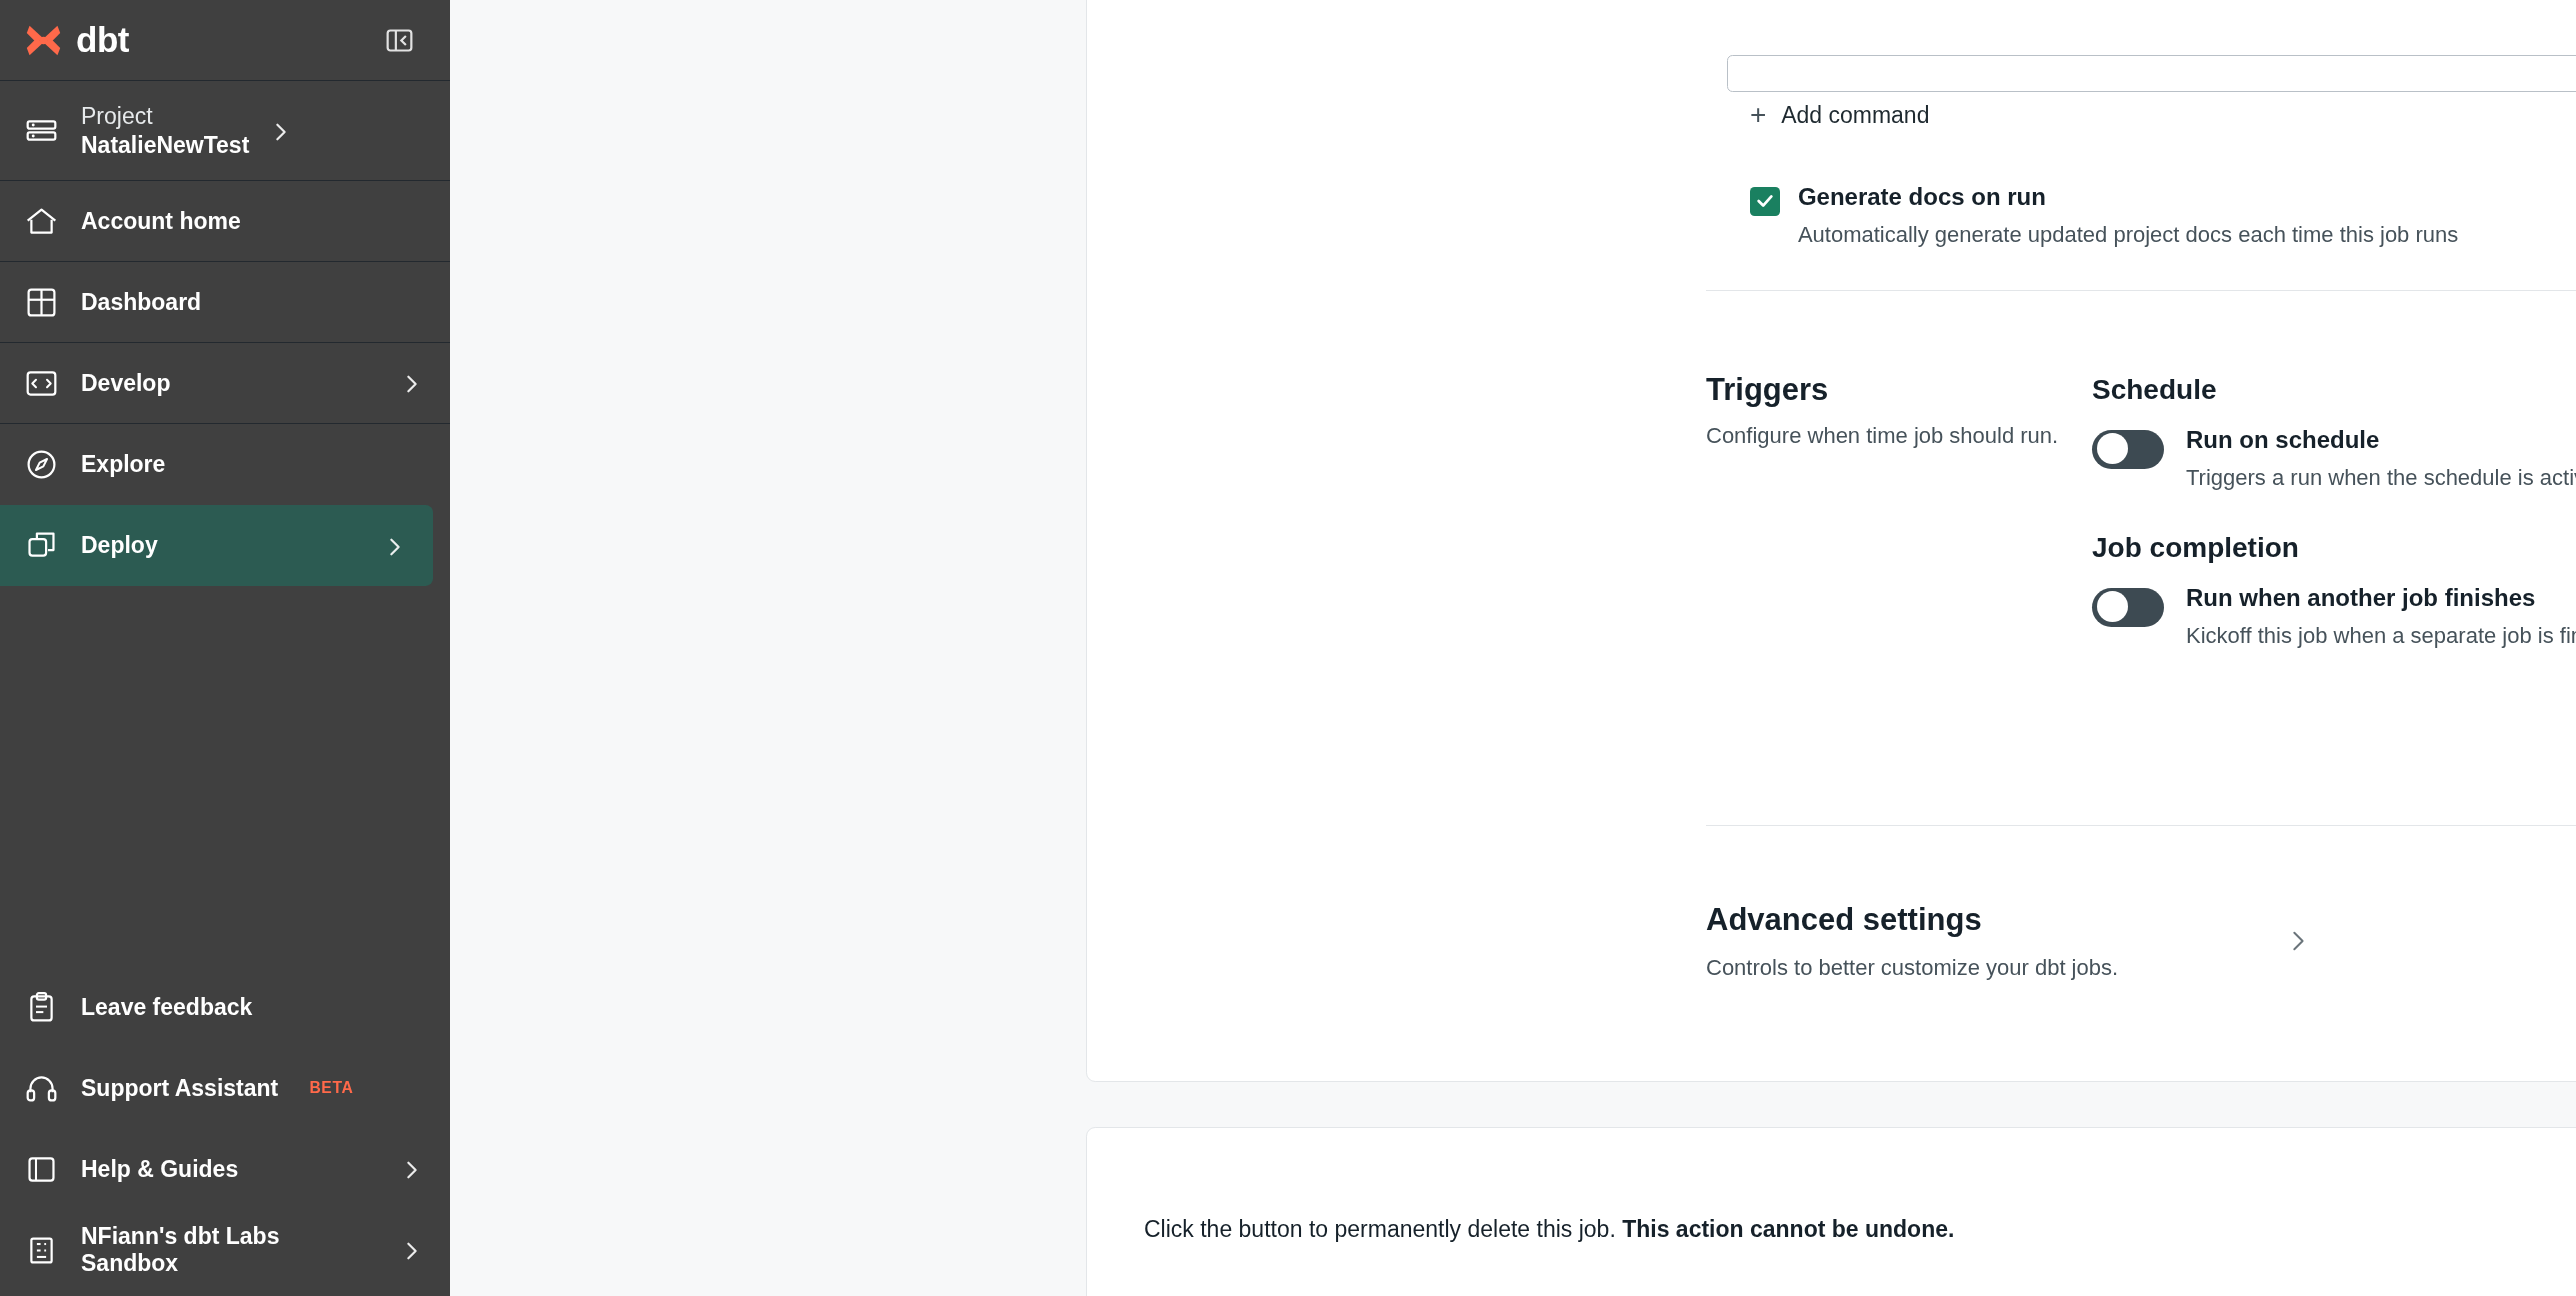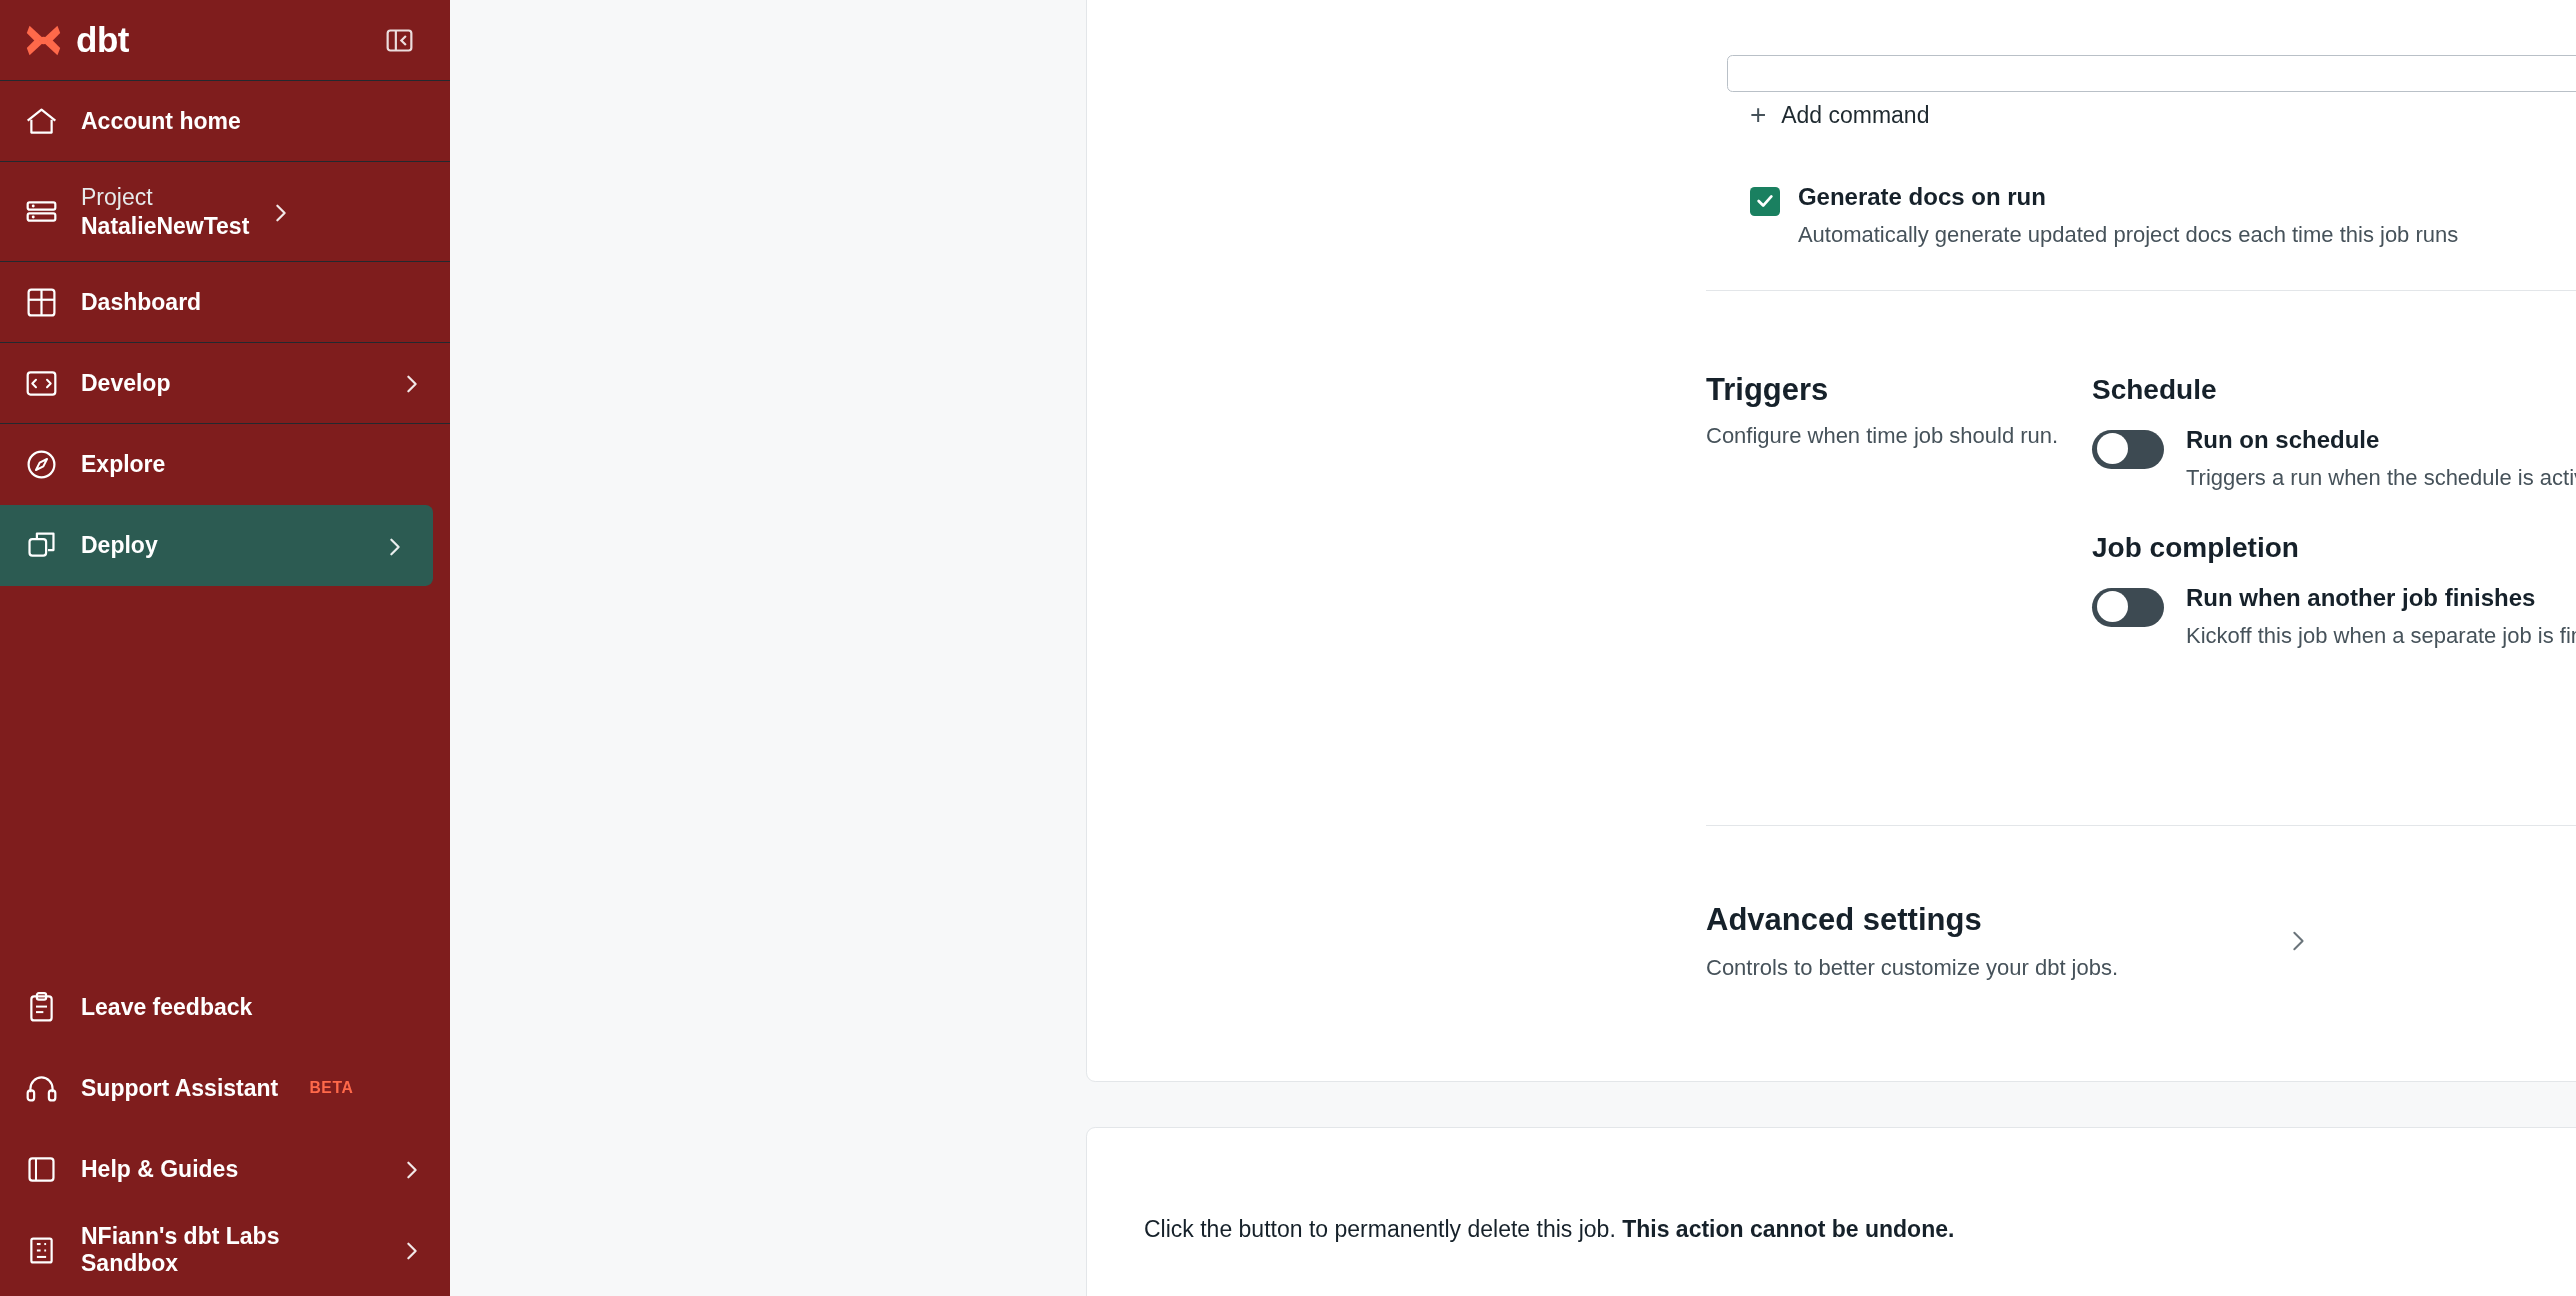--- a/index.html
+++ b/index.html
@@ -16,21 +16,21 @@
   .app {
     display: flex;
     width: 2576px;
     height: 1296px;
   }
 
   
   .sidebar {
     width: 450px;
     flex: 0 0 450px;
-    background: #7f1d1d;
+    background: #404040;
     color: #ffffff;
     display: flex;
     flex-direction: column;
     position: relative;
   }
   .sidebar-top {
     height: 81px;
     display: flex;
     align-items: center;
     justify-content: space-between;
@@ -290,48 +290,48 @@
         <svg viewBox="0 0 34 34" width="31" height="31" aria-hidden="true">
           <rect x="4" y="6" width="26" height="22" rx="3" fill="none" stroke="#ffffff" stroke-width="2.4"></rect>
           <line x1="13" y1="6" x2="13" y2="28" stroke="#ffffff" stroke-width="2.4"></line>
           <polyline points="24,12 19,17 24,22" fill="none" stroke="#ffffff" stroke-width="2.4"></polyline>
         </svg>
       </span>
     </div>
 
     <nav class="nav">
 
-      <div class="nav-item">
-        <span class="nav-icon">
-          <svg viewBox="0 0 38 38" width="35" height="35" aria-hidden="true">
-            <path d="M4 18 L19 6 L34 18" fill="none" stroke="#ffffff" stroke-width="2.4" stroke-linejoin="round"></path>
-            <path d="M8 17 V31 H30 V17" fill="none" stroke="#ffffff" stroke-width="2.4" stroke-linejoin="round"></path>
-          </svg>
-        </span>
-        <span class="label">Account home</span>
-      </div>
-
       <div class="nav-item tall">
         <span class="nav-icon">
           <svg viewBox="0 0 38 38" width="35" height="35" aria-hidden="true">
             <rect x="4" y="9" width="30" height="8" rx="2" fill="none" stroke="#ffffff" stroke-width="2.4"></rect>
             <rect x="4" y="21" width="30" height="8" rx="2" fill="none" stroke="#ffffff" stroke-width="2.4"></rect>
             <circle cx="10" cy="13" r="1.6" fill="#ffffff"></circle>
             <circle cx="10" cy="25" r="1.6" fill="#ffffff"></circle>
           </svg>
         </span>
         <span class="project-stack">
           <span class="p-label">Project</span>
           <span class="p-value">NatalieNewTest</span>
         </span>
         <span class="chev">
           <svg viewBox="0 0 22 22" width="20" height="20" aria-hidden="true">
             <polyline points="7,3 15,11 7,19" fill="none" stroke="#ffffff" stroke-width="2.4" stroke-linecap="round" stroke-linejoin="round"></polyline>
           </svg>
         </span>
+      </div>
+
+      <div class="nav-item">
+        <span class="nav-icon">
+          <svg viewBox="0 0 38 38" width="35" height="35" aria-hidden="true">
+            <path d="M4 18 L19 6 L34 18" fill="none" stroke="#ffffff" stroke-width="2.4" stroke-linejoin="round"></path>
+            <path d="M8 17 V31 H30 V17" fill="none" stroke="#ffffff" stroke-width="2.4" stroke-linejoin="round"></path>
+          </svg>
+        </span>
+        <span class="label">Account home</span>
       </div>
 
       <div class="nav-item">
         <span class="nav-icon">
           <svg viewBox="0 0 38 38" width="35" height="35" aria-hidden="true">
             <rect x="5" y="5" width="28" height="28" rx="3" fill="none" stroke="#ffffff" stroke-width="2.4"></rect>
             <line x1="19" y1="5" x2="19" y2="33" stroke="#ffffff" stroke-width="2.4"></line>
             <line x1="5" y1="16" x2="33" y2="16" stroke="#ffffff" stroke-width="2.4"></line>
           </svg>
         </span>

